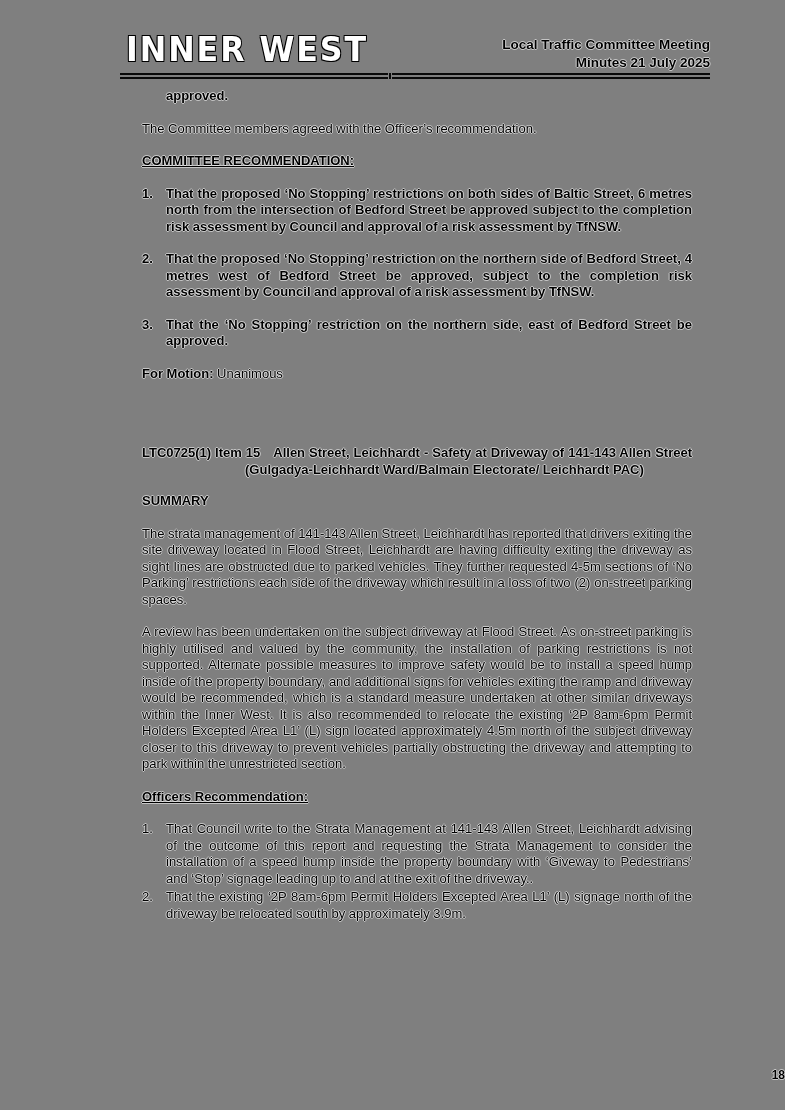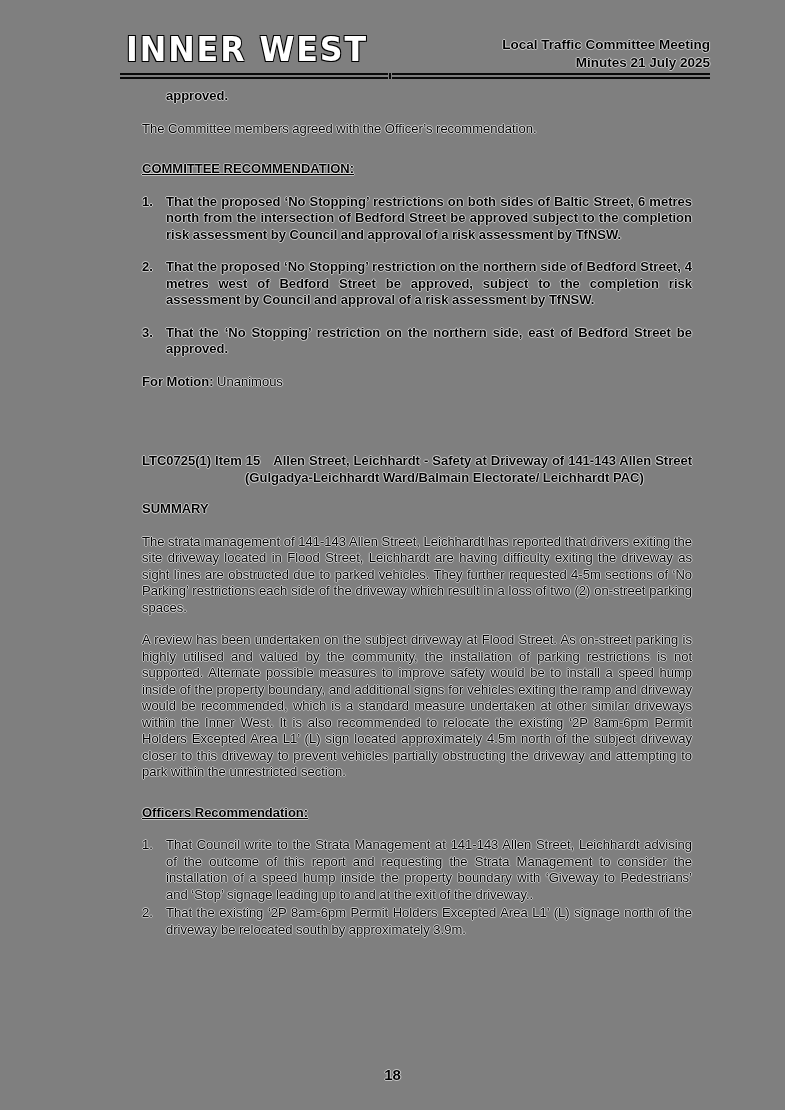--- a/index.html
+++ b/index.html
@@ -39,38 +39,38 @@
   .rule { margin: 1px 75px 0 72px; display: flex; }
   .rule .seg { height: 2px; border-top: 2px solid #0a0a0a; border-bottom: 2px solid #0a0a0a; }
   .rule .seg-left { width: 268px; }
   .rule .tick { width: 2px; height: 6px; background: #0a0a0a; margin: 0 1px; }
   .rule .seg-right { flex: 1; }
 
   
   .content { margin: 0 93px 0 94px; }
   .carryover { margin: 9px 0 0 24px; font-weight: bold; }
   .h-underline { font-weight: bold; text-decoration: underline; margin-top: 31px; }
-  .h-underline.tight { margin-top: 24px; }
+  .h-underline.tight { margin-top: 16px; }
   .para { margin-top: 16px; text-align: justify; }
   .numlist { margin-top: 16px; }
   .numitem { display: flex; margin-bottom: 16px; }
   .numitem .num { width: 24px; flex: none; }
   .numitem .txt { flex: 1; text-align: justify; }
   .numlist.compact .numitem { margin-bottom: 2px; }
   .bold { font-weight: bold; }
   .for-motion { margin-top: 5px; }
   .item-heading {
     margin-top: 63px; font-weight: bold;
     padding-left: 103px; text-indent: -103px; text-align: justify;
   }
   .item-heading .label { margin-right: 13px; }
   .summary-heading { font-weight: bold; margin-top: 15px; }
   .page-number {
     position: absolute; bottom: 27px; left: 0; width: 100%;
-    text-align: center; font-weight: bold; font-size: 15px;
+    text-align: right; font-weight: bold; font-size: 12px;
   }
 </style>
 </head>
 <body>
 
 <div class="page halo">
 
   <div class="header-row">
     <div class="logo">INNER WEST</div>
     <div class="header-title">

